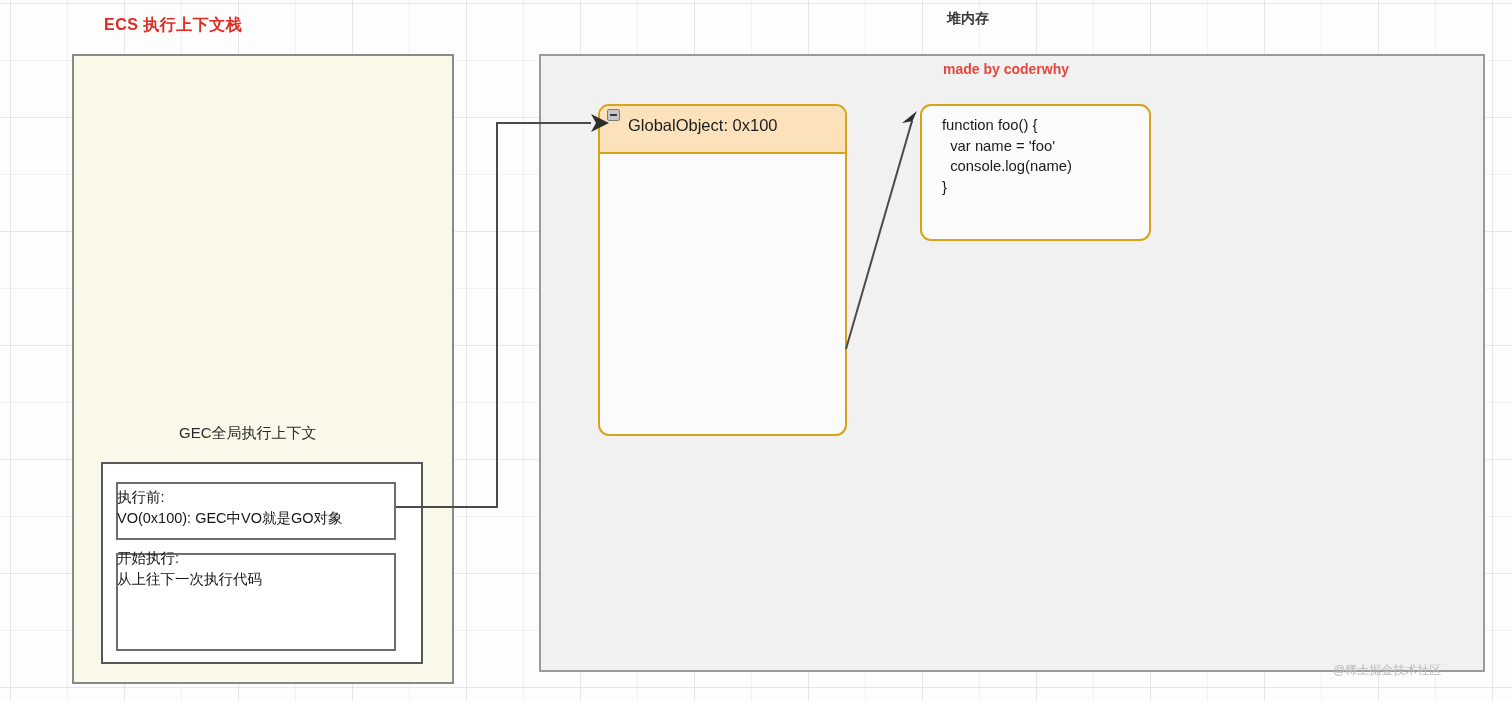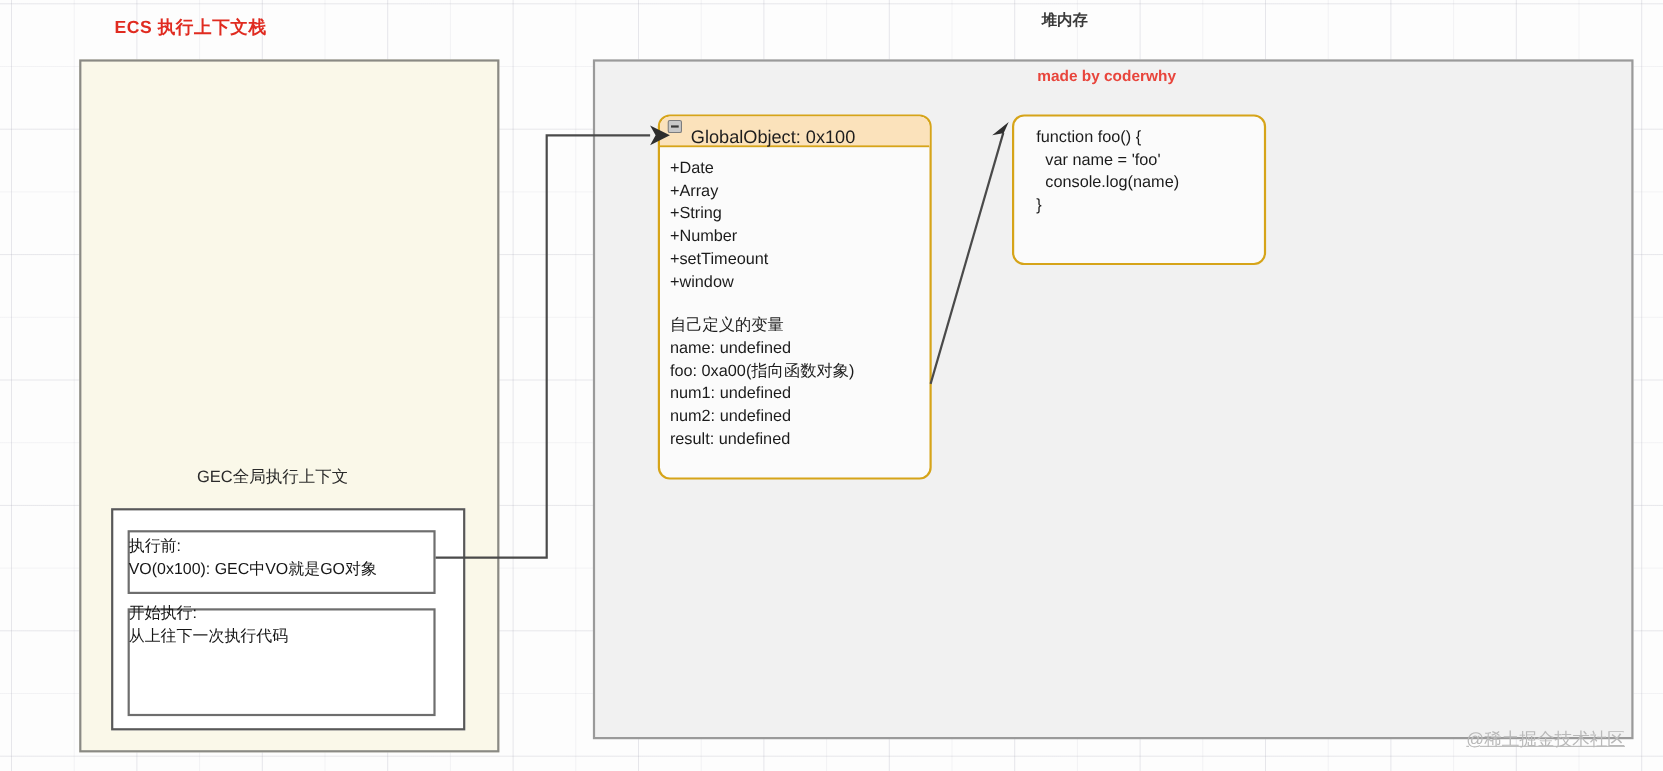--- a/index.html
+++ b/index.html
@@ -133,21 +133,21 @@
     border-radius: 11px;
     background: #fbfbfb;
     box-sizing: border-box;
     overflow: visible;
   }
   .uml-header {
     position: relative;
     background: #fbe2bb;
     border-bottom: 2px solid #d6a419;
     border-radius: 9px 9px 0 0;
-    height: 28px;
+    height: 48px;
     line-height: 38px;
     box-sizing: border-box;
   }
   .uml-header .title {
     display: block;
     padding-left: 28px;
     font-size: 16.5px;
     color: #1d1d1d;
     white-space: nowrap;
   }
@@ -205,24 +205,23 @@
     width: 1512px;
     height: 701px;
     pointer-events: none;
   }
 
   
   .watermark {
     position: absolute;
     left: 1333px;
     top: 662px;
-    font-size: 16px;
+    font-size: 12px;
     color: #b9b9b9;
     white-space: nowrap;
-    text-decoration: underline;
   }
 </style>
 </head>
 <body>
 
 <div id="canvas">
 
   <div class="ecs-title">ECS 执行上下文栈</div>
   <div class="heap-title">堆内存</div>
 
@@ -238,31 +237,20 @@
 VO(0x100): GEC中VO就是GO对象</div>
   <div class="sub-box sub-box-2"></div>
   <div class="sub-text sub-text-2">开始执行:
 从上往下一次执行代码</div>
 
   <div class="uml" id="global-object">
     <div class="uml-header">
       <span class="collapse-icon"></span>
       <span class="title">GlobalObject: 0x100</span>
     </div>
-    <div class="uml-body"><span>+Date
-+Array
-+String
-+Number
-+setTimeount
-+window</span><span class="gap"></span><span>自己定义的变量
-name: undefined
-foo: 0xa00(指向函数对象)
-num1: undefined
-num2: undefined
-result: undefined</span></div>
   </div>
 
   <div class="uml" id="function-object">
     <div class="uml-body">function foo() {
   var name = 'foo'
   console.log(name)
 }</div>
   </div>
 
   <svg class="conn" viewBox="0 0 1512 701">

